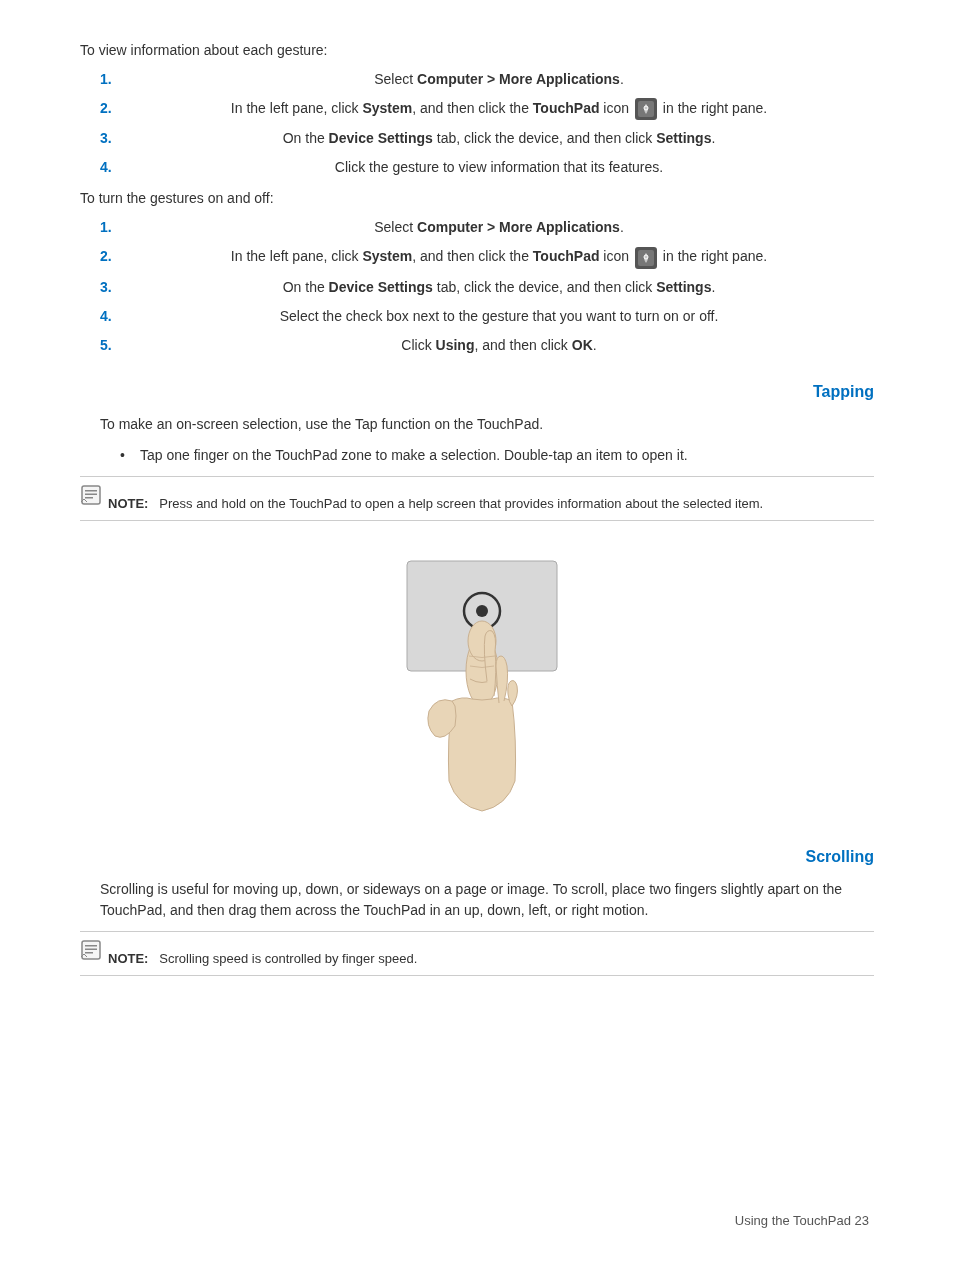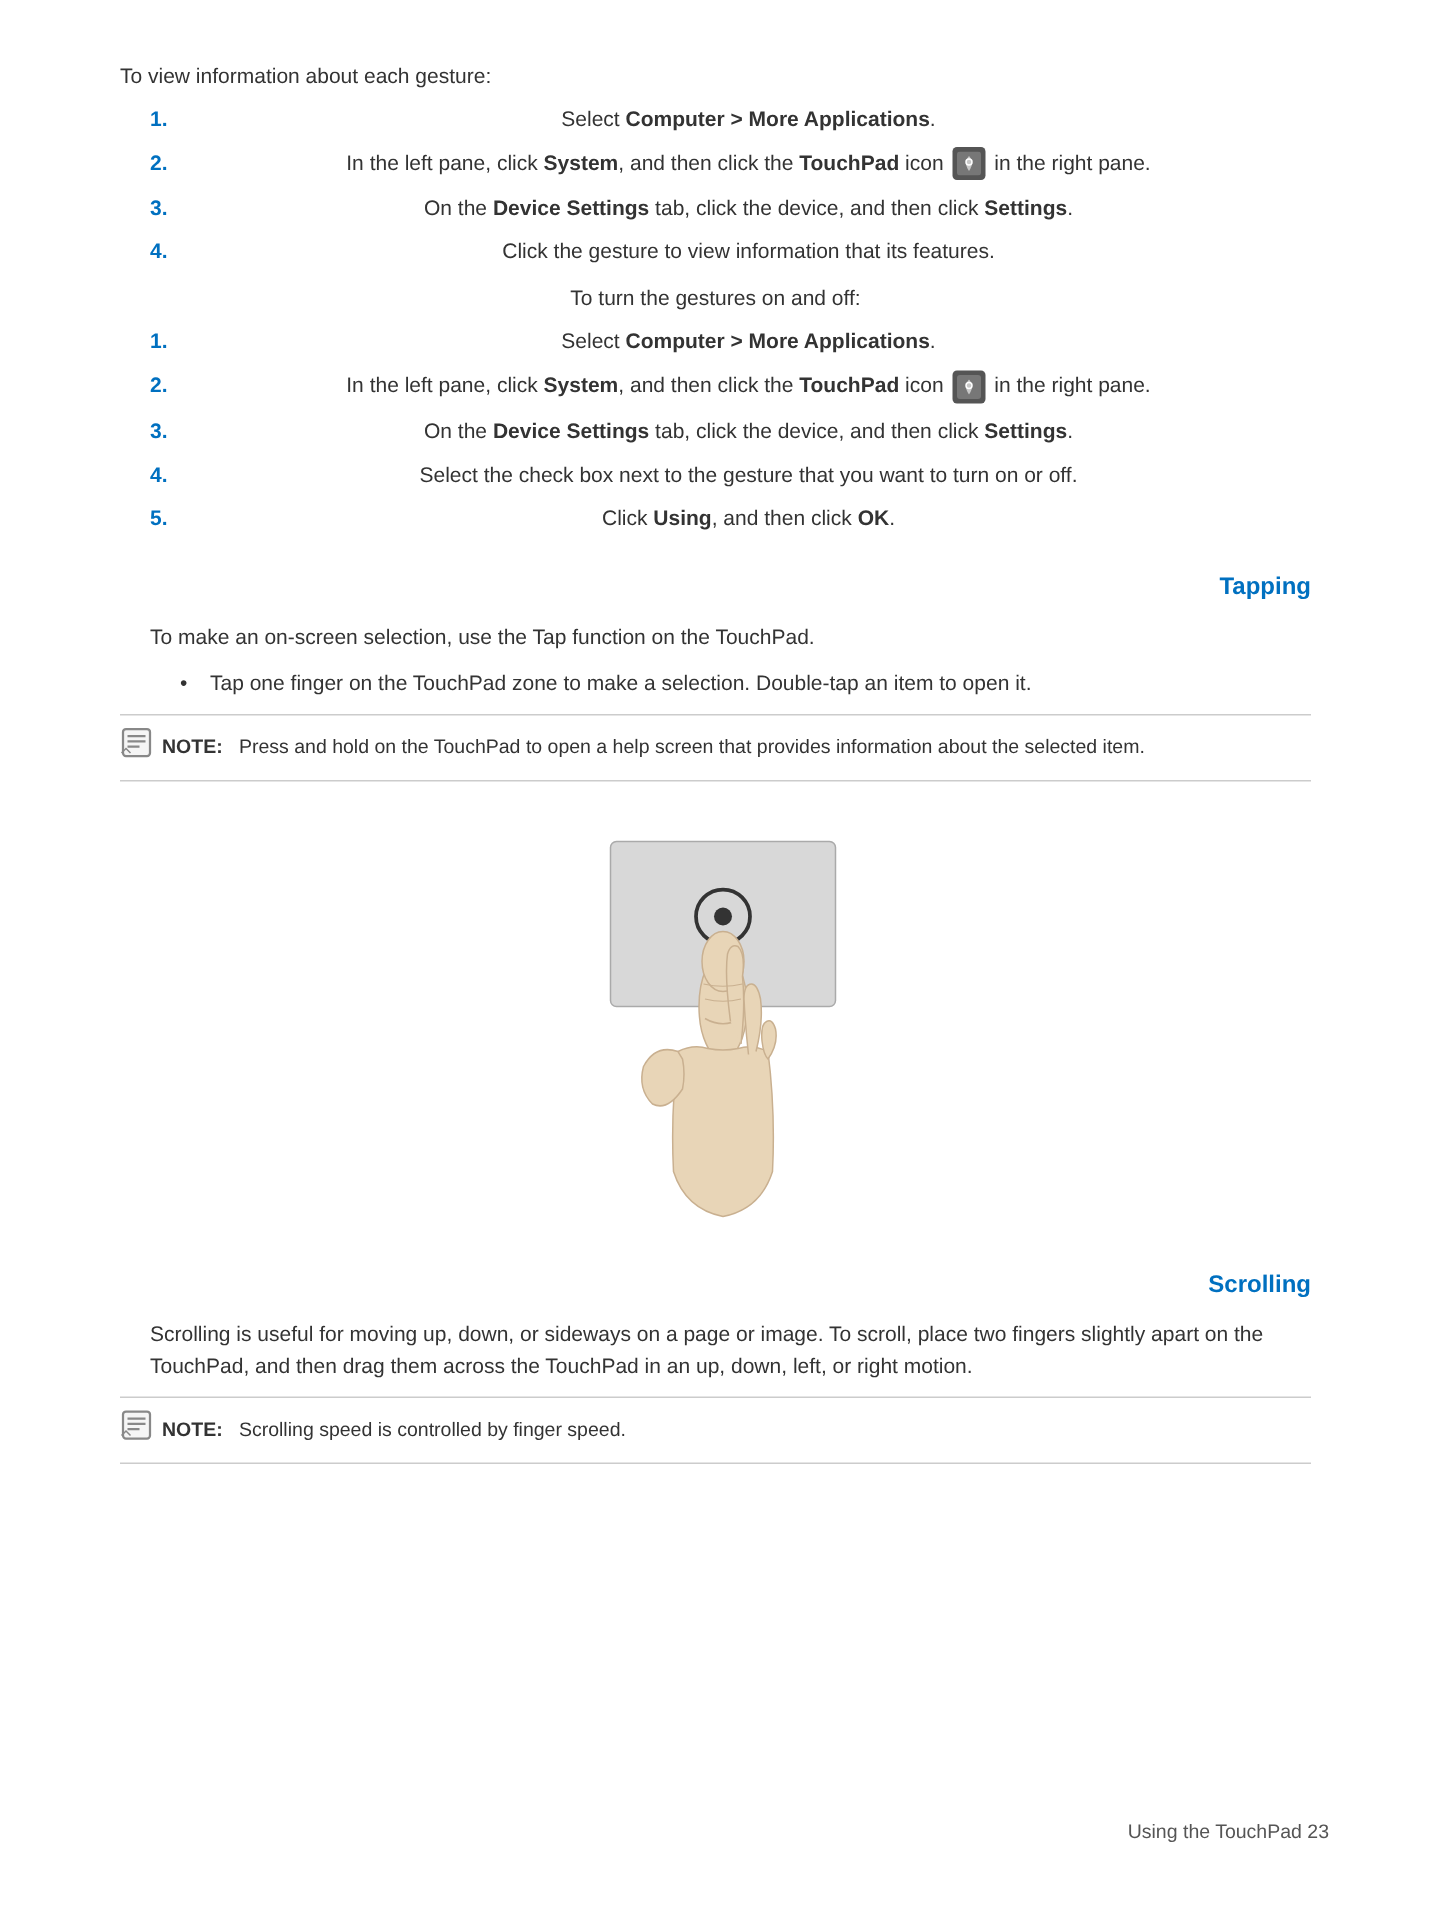--- a/index.html
+++ b/index.html
@@ -54,21 +54,21 @@
     .bullet-list li .bullet {
       min-width: 20px;
       color: #333;
     }
     .note-box {
       border-top: 1px solid #ccc;
       border-bottom: 1px solid #ccc;
       padding: 6px 0;
       margin: 10px 0;
       display: flex;
-      align-items: center;
+      align-items: flex-end;
       gap: 6px;
     }
     .note-icon {
       font-size: 18px;
       color: #555;
       flex-shrink: 0;
       margin-top: 1px;
     }
     .note-text {
       font-size: 13px;
@@ -98,21 +98,21 @@
       justify-content: center;
       margin: 20px 0;
     }
     .finger-image svg {
       width: 200px;
       height: 280px;
     }
     .page-footer {
       position: absolute;
       bottom: 40px;
-      right: 68px;
+      right: 85px;
       font-size: 13px;
       color: #555;
     }
     b { font-weight: bold; }
   </style>
 </head>
 <body>
 
 <p style="margin-bottom:8px;">To view information about each gesture:</p>
 
@@ -137,21 +137,21 @@
   <li>
     <span class="num">3.</span>
     <span class="content">On the <b>Device Settings</b> tab, click the device, and then click <b>Settings</b>.</span>
   </li>
   <li>
     <span class="num">4.</span>
     <span class="content">Click the gesture to view information that its features.</span>
   </li>
 </ol>
 
-<p style="margin-bottom:8px;text-align:center;">To turn the gestures on and off:</p>
+<p style="margin-bottom:8px;">To turn the gestures on and off:</p>
 
 <ol class="numbered-list">
   <li>
     <span class="num">1.</span>
     <span class="content">Select <b>Computer &gt; More Applications</b>.</span>
   </li>
   <li>
     <span class="num">2.</span>
     <span class="content">In the left pane, click <b>System</b>, and then click the <b>TouchPad</b> icon
       <span class="touchpad-icon">

